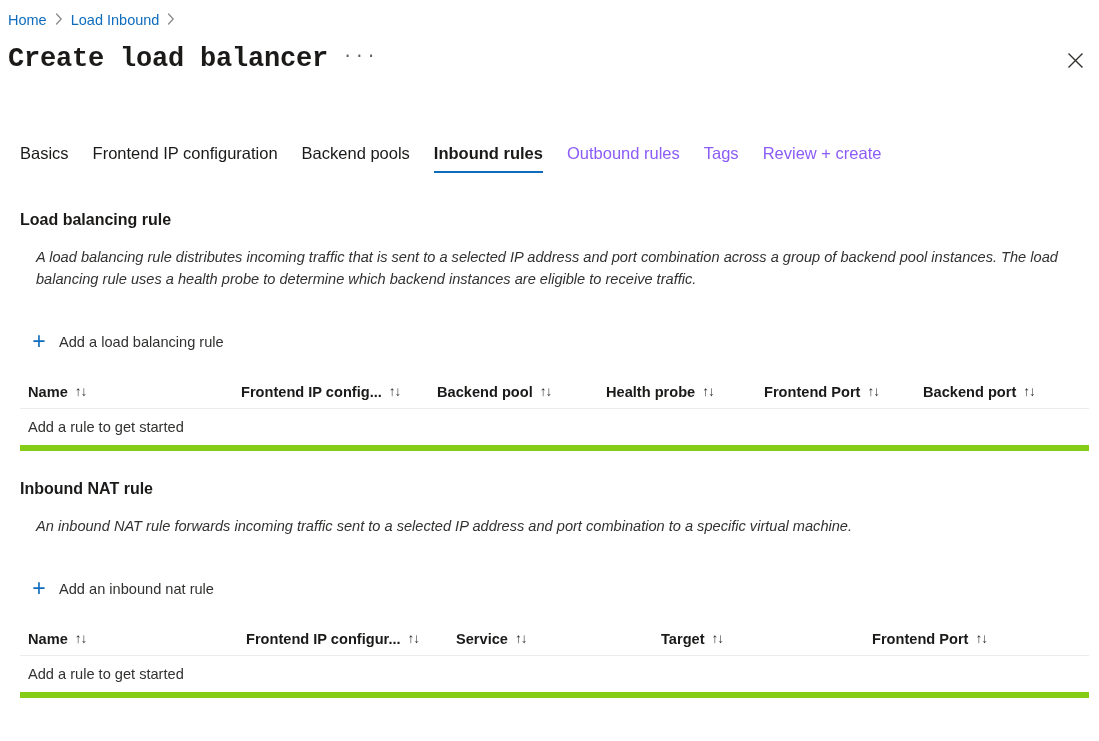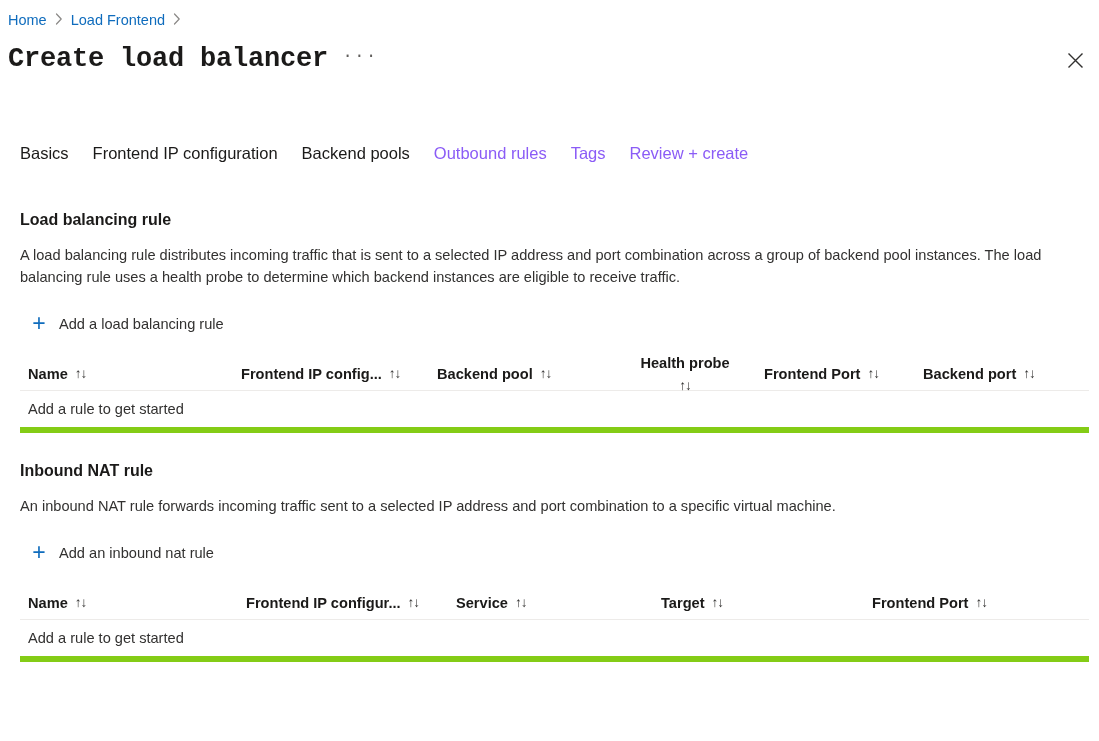--- a/index.html
+++ b/index.html
@@ -142,22 +142,23 @@
     font-weight: 700;
     color: #1b1a19;
     margin: 0 0 14px 0;
     line-height: 20px;
   }
 
   .section-desc {
     font-size: 14.6px;
     color: #323130;
     line-height: 22px;
-    margin: 0;
+    margin: 16px;
     max-width: 1075px;
+    font-style: italic;
   }
 
   .add-link {
     display: inline-flex;
     align-items: center;
     gap: 10px;
     margin-top: 24px;
     margin-left: 9px;
     cursor: pointer;
     user-select: none;
@@ -217,21 +218,21 @@
   }
   .empty-cell {
     font-size: 14.6px;
     color: #323130;
   }
 
   
   .lb-c0 { width: 213px; }
   .lb-c1 { width: 196px; }
   .lb-c2 { width: 169px; }
-  .lb-c3 { width: 158px; flex-direction: column; }
+  .lb-c3 { width: 158px; }
   .lb-c4 { width: 159px; }
   .lb-c5 { width: 160px; }
 
   
   .nat-c0 { width: 218px; }
   .nat-c1 { width: 210px; }
   .nat-c2 { width: 205px; }
   .nat-c3 { width: 211px; }
   .nat-c4 { width: 180px; }
 
@@ -242,21 +243,21 @@
 
 <div class="page">
 
   <nav class="breadcrumb">
     <span class="crumb-link">Home</span>
     <span class="crumb-sep">
       <svg width="8" height="12" viewBox="0 0 8 12" fill="none" aria-hidden="true">
         <path d="M1.5 1 L6.2 6 L1.5 11" stroke="#8a8886" stroke-width="1.2" fill="none" stroke-linecap="round" stroke-linejoin="round"></path>
       </svg>
     </span>
-    <span class="crumb-link">Load Frontend</span>
+    <span class="crumb-link">Load Inbound</span>
     <span class="crumb-sep">
       <svg width="8" height="12" viewBox="0 0 8 12" fill="none" aria-hidden="true">
         <path d="M1.5 1 L6.2 6 L1.5 11" stroke="#8a8886" stroke-width="1.2" fill="none" stroke-linecap="round" stroke-linejoin="round"></path>
       </svg>
     </span>
   </nav>
 
   <div class="title-row">
     <div class="page-title">Create load balancer</div>
     <div class="more-btn">···</div>
@@ -265,20 +266,21 @@
   <div class="close-btn">
     <svg width="15" height="15" viewBox="0 0 15 15" aria-hidden="true">
       <path d="M1 1 L14 14 M14 1 L1 14" stroke="#323130" stroke-width="1.4" stroke-linecap="square"></path>
     </svg>
   </div>
 
   <div class="tabs">
     <div class="tab">Basics</div>
     <div class="tab">Frontend IP configuration</div>
     <div class="tab">Backend pools</div>
+    <div class="tab active">Inbound rules</div>
     <div class="tab disabled">Outbound rules</div>
     <div class="tab disabled">Tags</div>
     <div class="tab disabled">Review + create</div>
   </div>
 
   <div class="content">
 
     <section>
       <h2 class="section-title">Load balancing rule</h2>
       <p class="section-desc">A load balancing rule distributes incoming traffic that is sent to a selected IP address and port combination across a group of backend pool instances. The load balancing rule uses a health probe to determine which backend instances are eligible to receive traffic.</p>

